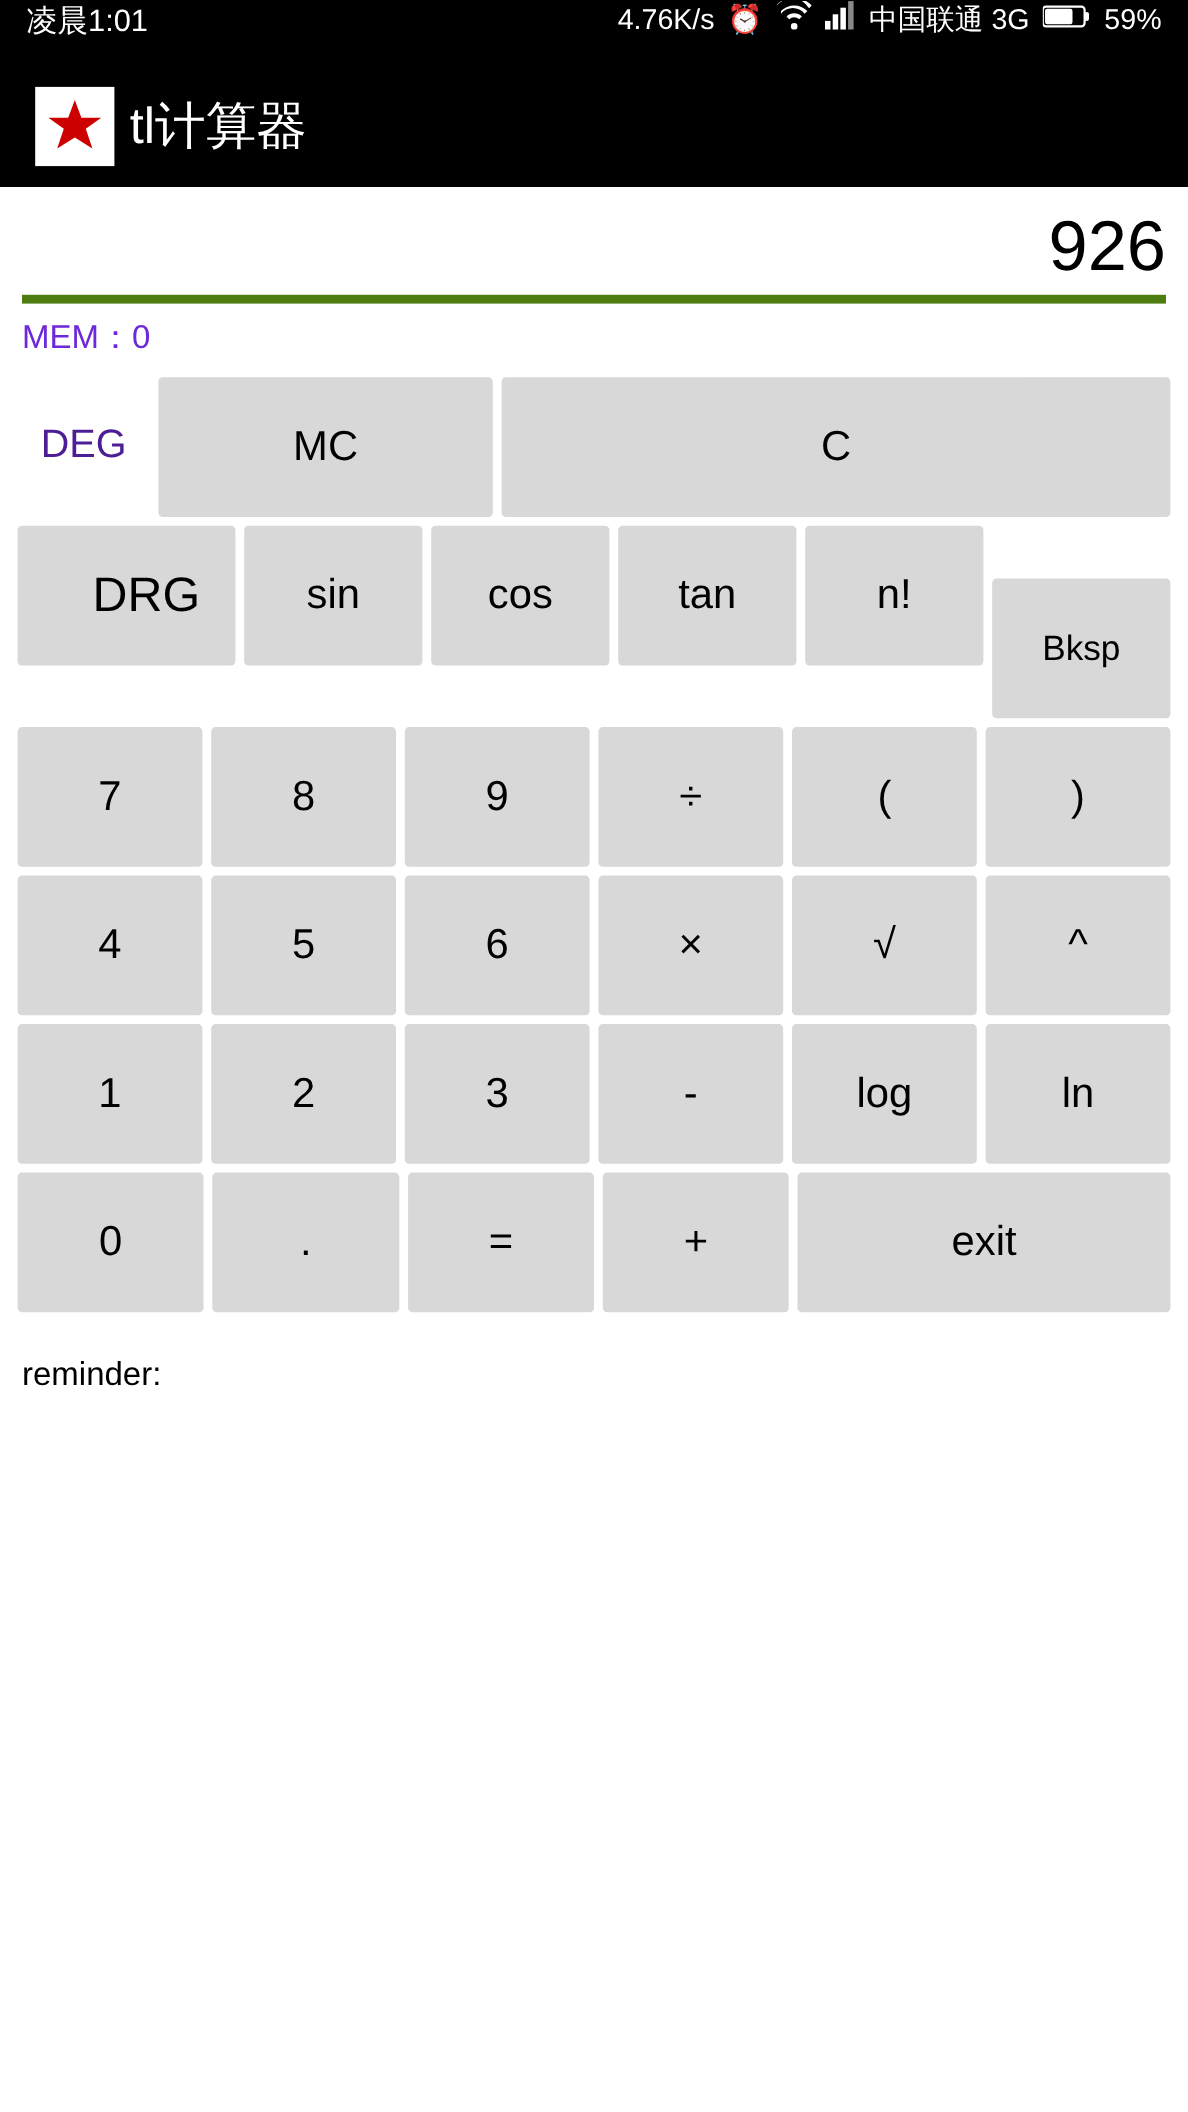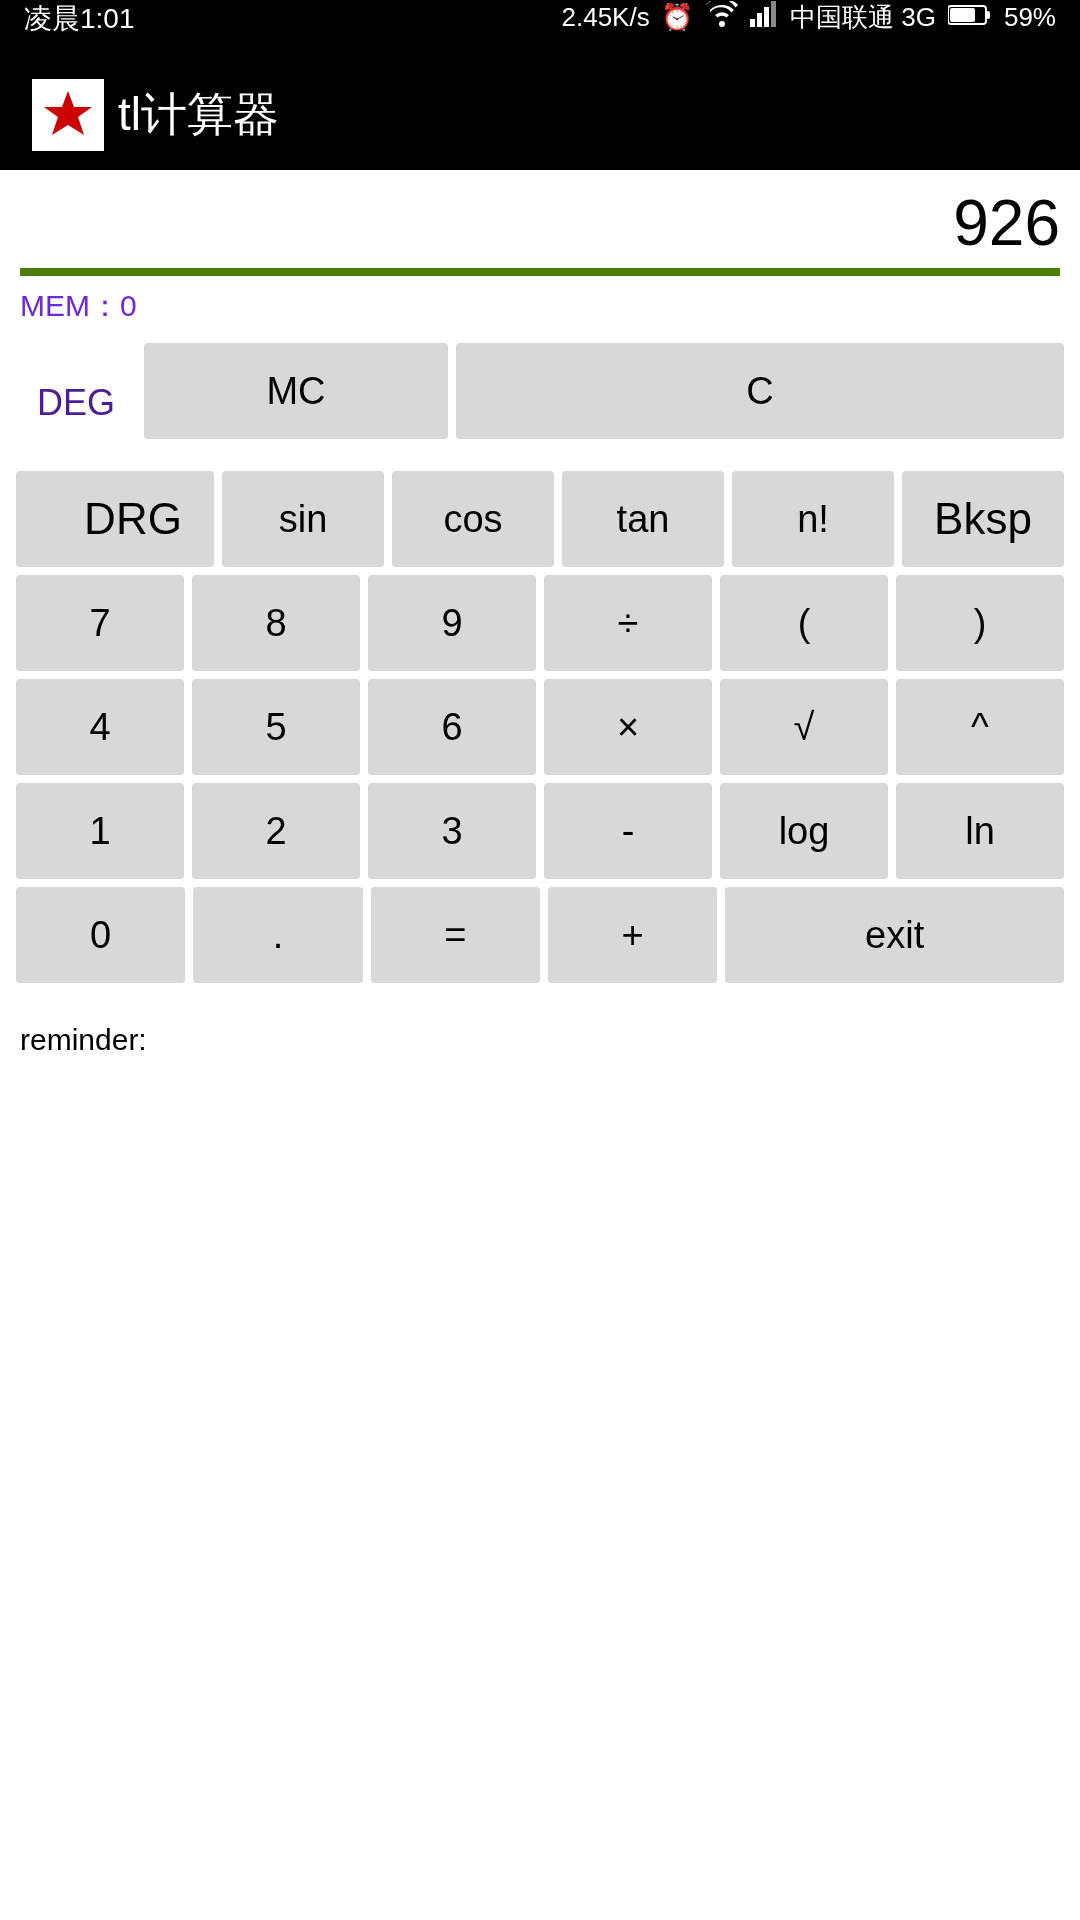--- a/index.html
+++ b/index.html
@@ -88,21 +88,21 @@
       background: #d8d8d8;
       border: none;
       border-radius: 4px;
       font-size: 38px;
       font-weight: normal;
       color: #000;
       cursor: pointer;
       display: flex;
       align-items: center;
       justify-content: center;
-      height: 96px;
+      height: 127px;
       flex: 1;
     }
 
     
     .btn-wide {
       flex: 2;
     }
 
     
     .btn-label {
@@ -125,21 +125,21 @@
       font-size: 30px;
       color: #000;
     }
   </style>
 </head>
 <body>
 
 <div id="status-bar">
   <span id="status-time">凌晨1:01</span>
   <div id="status-right">
-    <span>2.45K/s</span>
+    <span>4.76K/s</span>
 
     <span>⏰</span>
 
     <span>
       <svg width="32" height="26" viewBox="0 0 32 26" fill="white">
         <path d="M16 20a3 3 0 1 1 0 6 3 3 0 0 1 0-6zm-7-6a10 10 0 0 1 14 0l-2.5 2.5a6.5 6.5 0 0 0-9 0L9 14zm-5-5a17 17 0 0 1 24 0l-2.5 2.5A13.5 13.5 0 0 0 4 11.5L4 11.5zm-4-5A22 22 0 0 1 32 4l-2.5 2.5A18.5 18.5 0 0 0 0 3.5L0 3.5z"></path>
       </svg>
     </span>
 
     <span>
@@ -185,21 +185,21 @@
     <button class="calc-btn">MC</button>
     <button class="calc-btn btn-wide">C</button>
   </div>
 
   <div class="btn-row">
     <button class="calc-btn" style="font-size:44px; line-height:1.1;padding-left:36px;">DRG</button>
     <button class="calc-btn">sin</button>
     <button class="calc-btn">cos</button>
     <button class="calc-btn">tan</button>
     <button class="calc-btn">n!</button>
-    <button class="calc-btn" style="font-size:44px;">Bksp</button>
+    <button class="calc-btn" style="font-size:32px;margin-top:48px;">Bksp</button>
   </div>
 
   <div class="btn-row">
     <button class="calc-btn">7</button>
     <button class="calc-btn">8</button>
     <button class="calc-btn">9</button>
     <button class="calc-btn">÷</button>
     <button class="calc-btn">(</button>
     <button class="calc-btn">)</button>
   </div>

